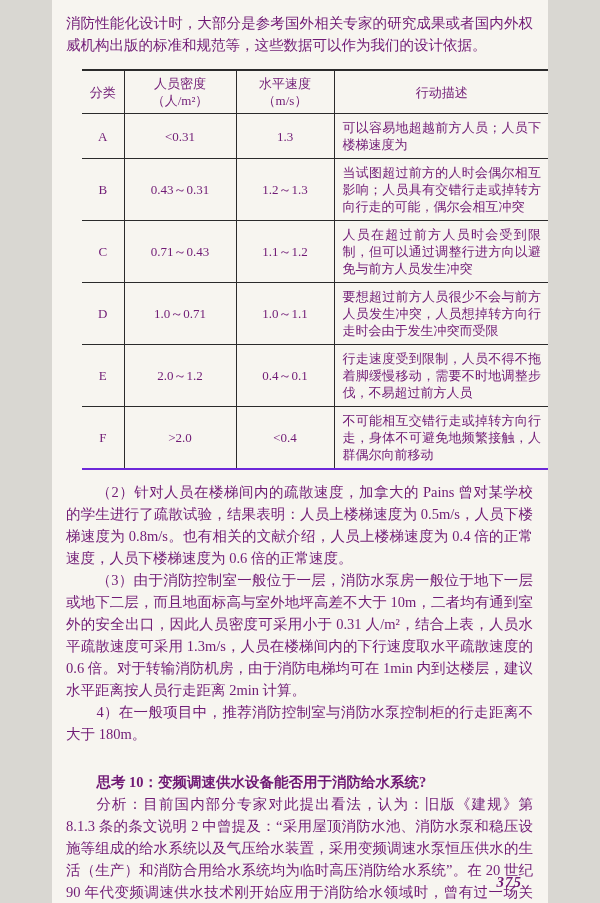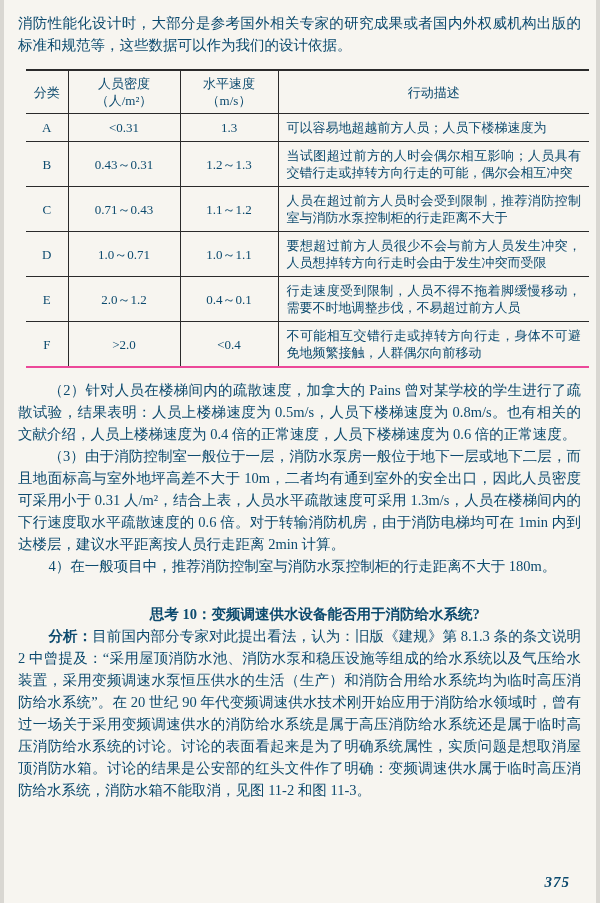--- a/index.html
+++ b/index.html
@@ -1,43 +1,43 @@
 <!DOCTYPE html>
 <html><head>
 <meta charset="utf-8">
 <style>
   html, body { margin: 0; padding: 0; background: #d9d7d2; }
   .page {
     position: relative;
-    width: 592px;
+    width: 496px;
     height: 903px;
     margin: 0 auto;
     background: #f7f5f0;
     box-sizing: border-box;
     padding: 12px 15px 0 14px;
     font-family: "Liberation Serif", "DejaVu Serif", serif;
-    color: #0c4a6e;
+    color: #701a75;
     overflow: hidden;
   }
   .para {
     font-size: 14.5px;
     line-height: 22px;
     text-align: justify;
     text-indent: 2.1em;
     margin: 0;
   }
   .para.no-indent { text-indent: 0; }
 
   table.spec {
     width: 100%;
     table-layout: fixed;
     border-collapse: collapse;
-    margin: 13px 0 11px 8px;
+    margin: 13px 0 11px 16px;
     border-top: 2px solid #2b2b2b;
-    border-bottom: 2px solid #ec4899;
+    border-bottom: 2px solid #6d28d9;
     font-family: Liberation Serif, serif;
   }
   table.spec th, table.spec td {
     border-top: 1px solid #2b2b2b;
     font-weight: normal;
     font-size: 13px;
     line-height: 17px;
     padding: 4px 4px;
     vertical-align: middle;
     text-align: center;
@@ -52,23 +52,22 @@
   col.c1 { width: 42px; }
   col.c2 { width: 112px; }
   col.c3 { width: 98px; }
 
   .think-heading {
     margin: 26px 0 0 0;
     font-size: 14.5px;
     line-height: 22px;
     font-weight: bold;
     text-indent: 2.1em;
-    text-align: center;
   }
-  .analysis-label { font-weight: bold; }
+  .analysis-label { font-weight: normal; }
 
   .page-number {
     position: absolute;
     right: 26px;
     bottom: 12px;
     font-size: 15px;
     font-style: italic;
     font-weight: bold;
     letter-spacing: 1px;
   }
@@ -105,21 +104,21 @@
       <tr>
         <td>B</td>
         <td>0.43～0.31</td>
         <td>1.2～1.3</td>
         <td class="desc">当试图超过前方的人时会偶尔相互影响；人员具有交错行走或掉转方向行走的可能，偶尔会相互冲突</td>
       </tr>
       <tr>
         <td>C</td>
         <td>0.71～0.43</td>
         <td>1.1～1.2</td>
-        <td class="desc">人员在超过前方人员时会受到限制，推荐消防控制室与消防水泵控制柜的行走距离不大于</td>
+        <td class="desc">人员在超过前方人员时会受到限制，但可以通过调整行进方向以避免与前方人员发生冲突</td>
       </tr>
       <tr>
         <td>D</td>
         <td>1.0～0.71</td>
         <td>1.0～1.1</td>
         <td class="desc">要想超过前方人员很少不会与前方人员发生冲突，人员想掉转方向行走时会由于发生冲突而受限</td>
       </tr>
       <tr>
         <td>E</td>
         <td>2.0～1.2</td>

